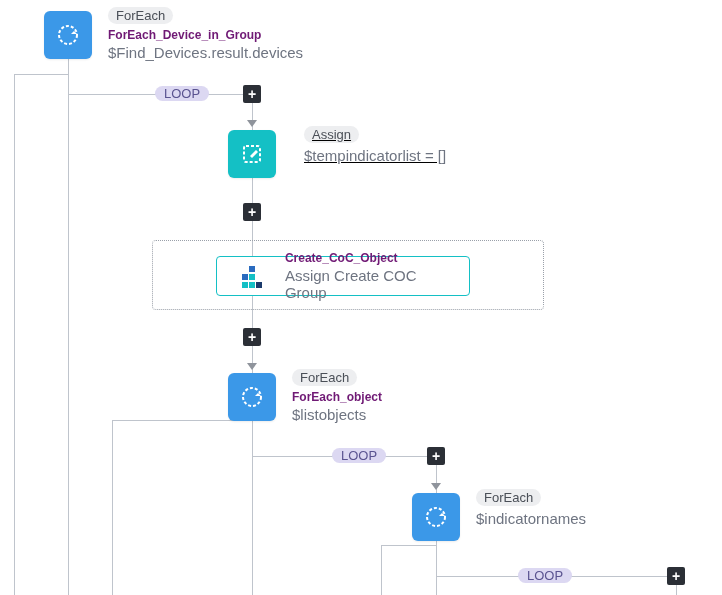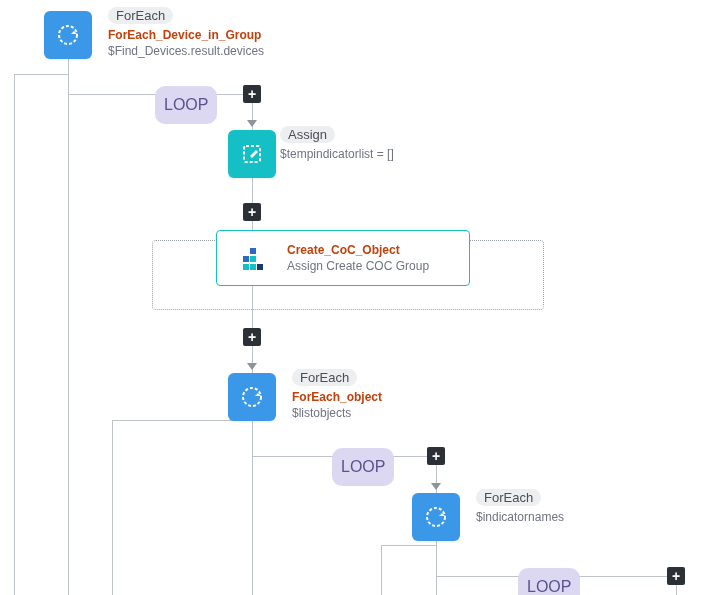--- a/index.html
+++ b/index.html
@@ -31,30 +31,30 @@
   .pill {
     display: inline-block;
     background: #edeef0;
     border-radius: 10px;
     padding: 1px 8px;
     font-size: 13px;
     color: #4a4f57;
     width: fit-content;
     margin-bottom: 2px;
   }
-  .title { font-size: 12px; font-weight: 600; color: #c2410c; }
-  .subtitle { font-size: 12px; color: #6e7481; }
+  .title { font-size: 12px; font-weight: 600; color: #701a75; }
+  .subtitle { font-size: 15px; color: #6e7481; }
 
   .loop-badge {
     position: absolute;
     background: #dcd8f2;
     color: #5a5390;
-    font-size: 16px;
+    font-size: 13px;
     font-weight: 500;
-    padding: 10px 9px;
+    padding: 0 9px;
     border-radius: 10px;
   }
 
   .plus {
     position: absolute;
     width: 18px; height: 18px;
     background: #2b2f36;
     color: #fff;
     font-size: 14px;
     line-height: 18px;
@@ -131,29 +131,29 @@
   <div style="position:absolute; left:247px; top:120px; width:0; height:0; border-left:5px solid transparent; border-right:5px solid transparent; border-top:7px solid #8f949c;"></div>
 
   <div class="node-block node-teal" style="left:228px; top:130px;">
     <span>
       <svg width="24" height="24" viewBox="0 0 24 24">
           <rect x="4" y="4" width="16" height="16" fill="none" stroke="#fff" stroke-width="2" stroke-dasharray="3 2" rx="2"></rect>
           <path d="M12 16 L18 10 L16 8 L10 14 Z" fill="#fff"></path>
         </svg>
     </span>
   </div>
-  <div class="label-group" style="left:280px; top:126px;">
+  <div class="label-group" style="left:304px; top:126px;text-decoration:underline;">
     <span class="pill">Assign</span>
     <span class="subtitle">$tempindicatorlist = []</span>
   </div>
 
   <div class="plus" style="left:243px; top:203px;">+</div>
 
   <div class="selected-outline" style="left:152px; top:240px; width:392px; height:70px;"></div>
-  <div class="selected-node" style="left:216px; top:230px; width:254px; height:56px;">
+  <div class="selected-node" style="left:216px; top:256px; width:254px; height:40px;">
     <span class="selected-icon">
       <svg width="28" height="28" viewBox="0 0 28 28">
         <rect x="11" y="4" width="6" height="6" fill="#2a6bbf"></rect>
         <rect x="4" y="12" width="6" height="6" fill="#2a6bbf"></rect>
         <rect x="11" y="12" width="6" height="6" fill="#14c0c5"></rect>
         <rect x="4" y="20" width="6" height="6" fill="#14c0c5"></rect>
         <rect x="11" y="20" width="6" height="6" fill="#14c0c5"></rect>
         <rect x="18" y="20" width="6" height="6" fill="#1b3a6b"></rect>
       </svg>
     </span>

